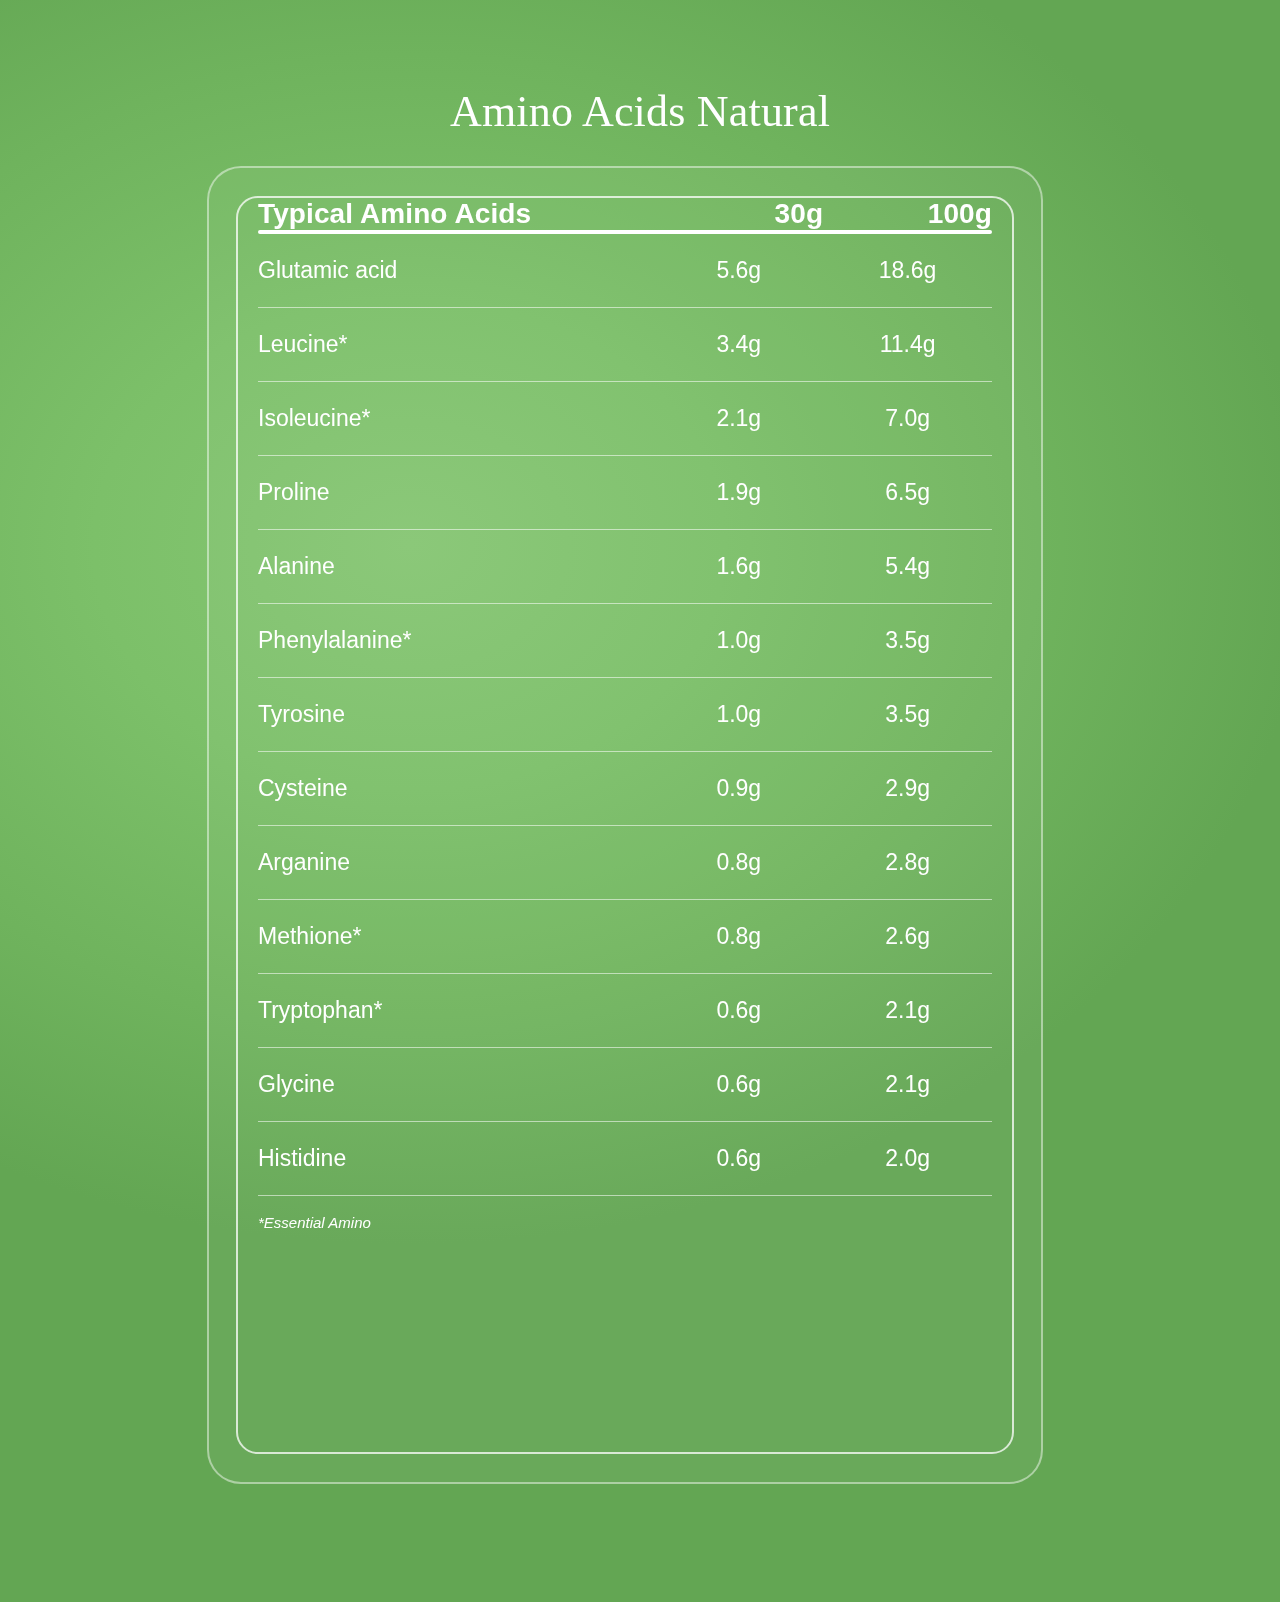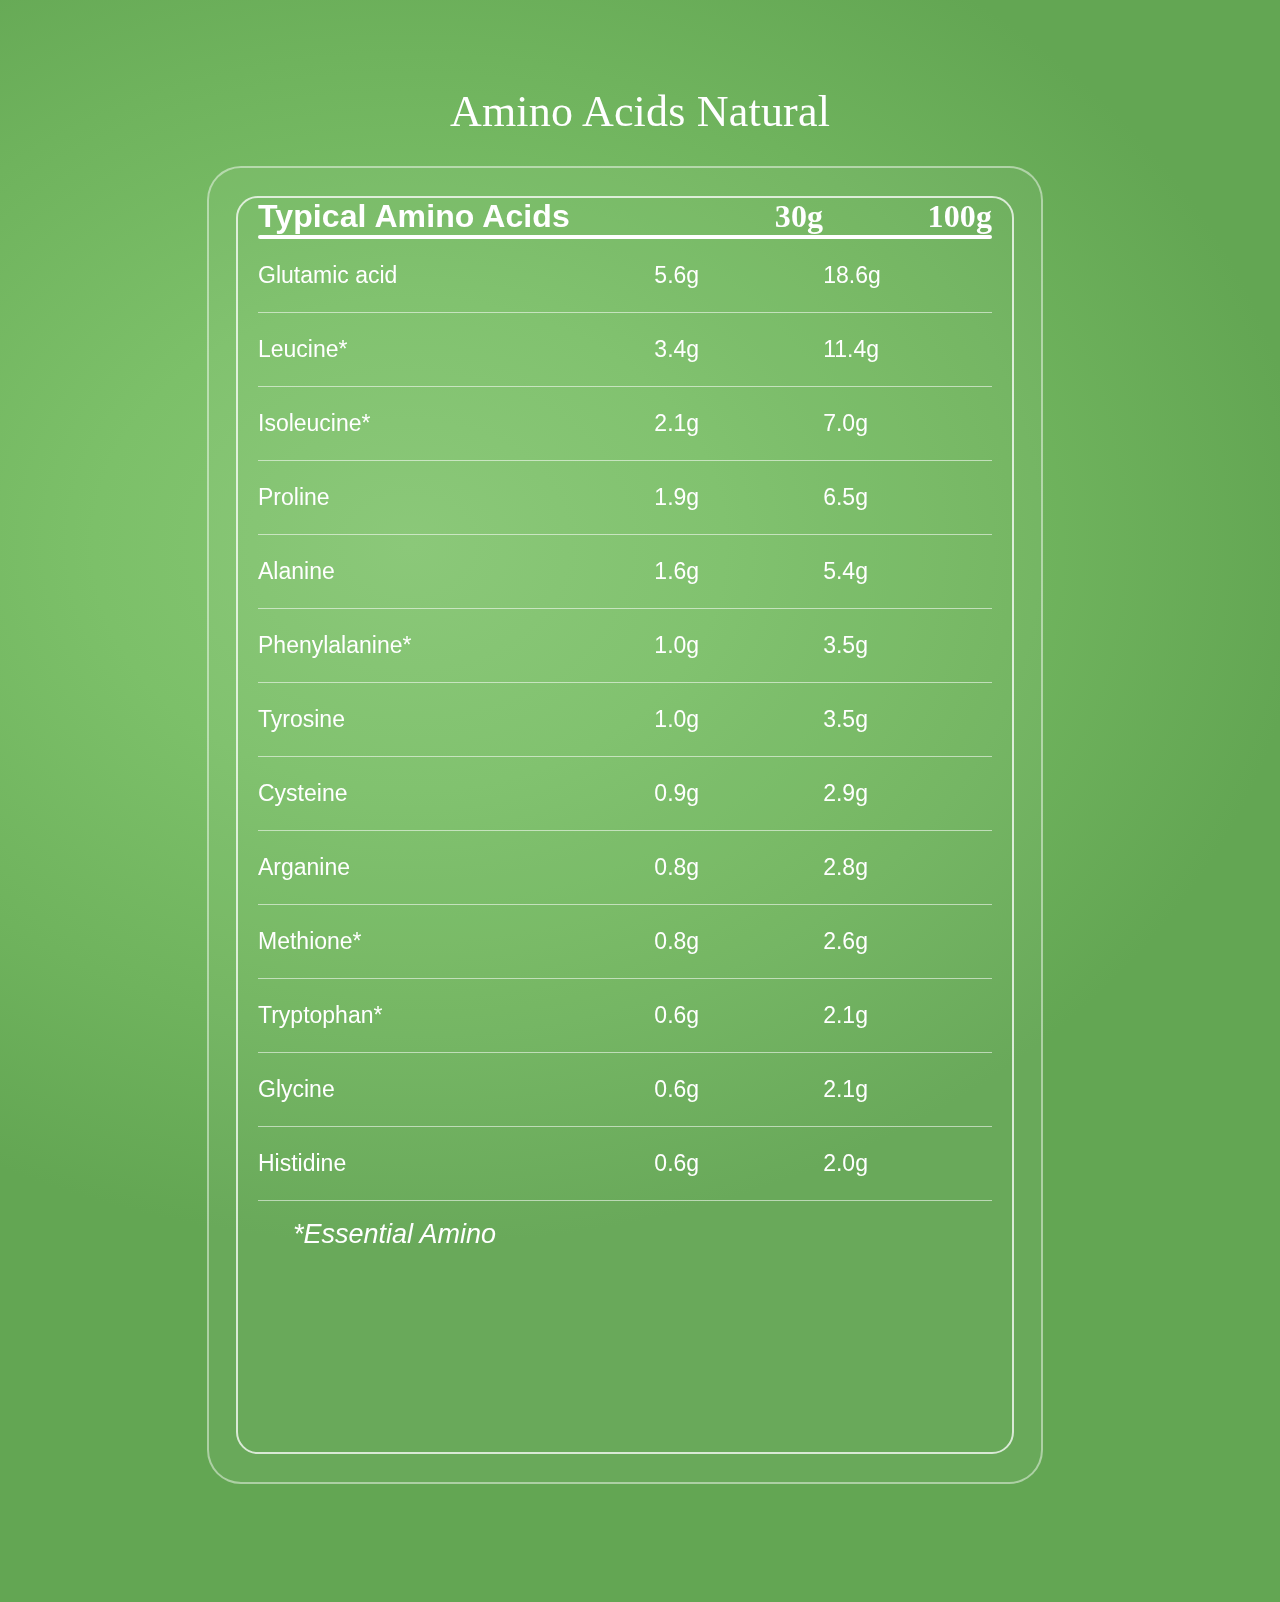--- a/index.html
+++ b/index.html
@@ -59,28 +59,28 @@
   .table {
     width: 100%;
     border-collapse: collapse;
     table-layout: fixed;
   }
   .table th, .table td {
     color: #ffffff;
     padding: 0;
   }
   thead th {
-    font-size: 32px;
+    font-size: 28px;
     font-weight: bold;
     padding-top: 18px;
     padding-bottom: 16px;
     letter-spacing: 0.1px;
   }
   thead th.name-col { text-align: left; }
-  thead th.val-col { text-align: right; font-family: Liberation Serif, serif; }
+  thead th.val-col { text-align: right; }
   .head-rule td {
     padding: 0;
   }
   .head-rule .rule {
     height: 4px;
     background: #ffffff;
     border-radius: 2px;
     margin-bottom: 0;
   }
   tbody tr.data-row td {
@@ -88,31 +88,30 @@
     font-weight: 400;
     height: 73px;
     vertical-align: middle;
     border-bottom: 1px solid rgba(255,255,255,0.55);
     margin-top: 47px;
   }
   tbody tr.data-row:last-of-type td {
     border-bottom: 1px solid rgba(255,255,255,0.55);
   }
   td.name-col { text-align: left; }
-  td.val-col { text-align: left; }
+  td.val-col { text-align: center; }
   .col-name { width: 54%; }
   .col-a { width: 23%; }
   .col-b { width: 23%; }
   .footnote {
-    font-size: 27px;
+    font-size: 15px;
     font-style: italic;
     color: #ffffff;
     padding-top: 18px;
     text-align: left;
-    margin-left: 35px;
   }
 </style>
 </head>
 <body>
 
 <div class="page">
 
   <div class="title">Amino Acids Natural</div>
 
   <div class="outer-card"></div>

